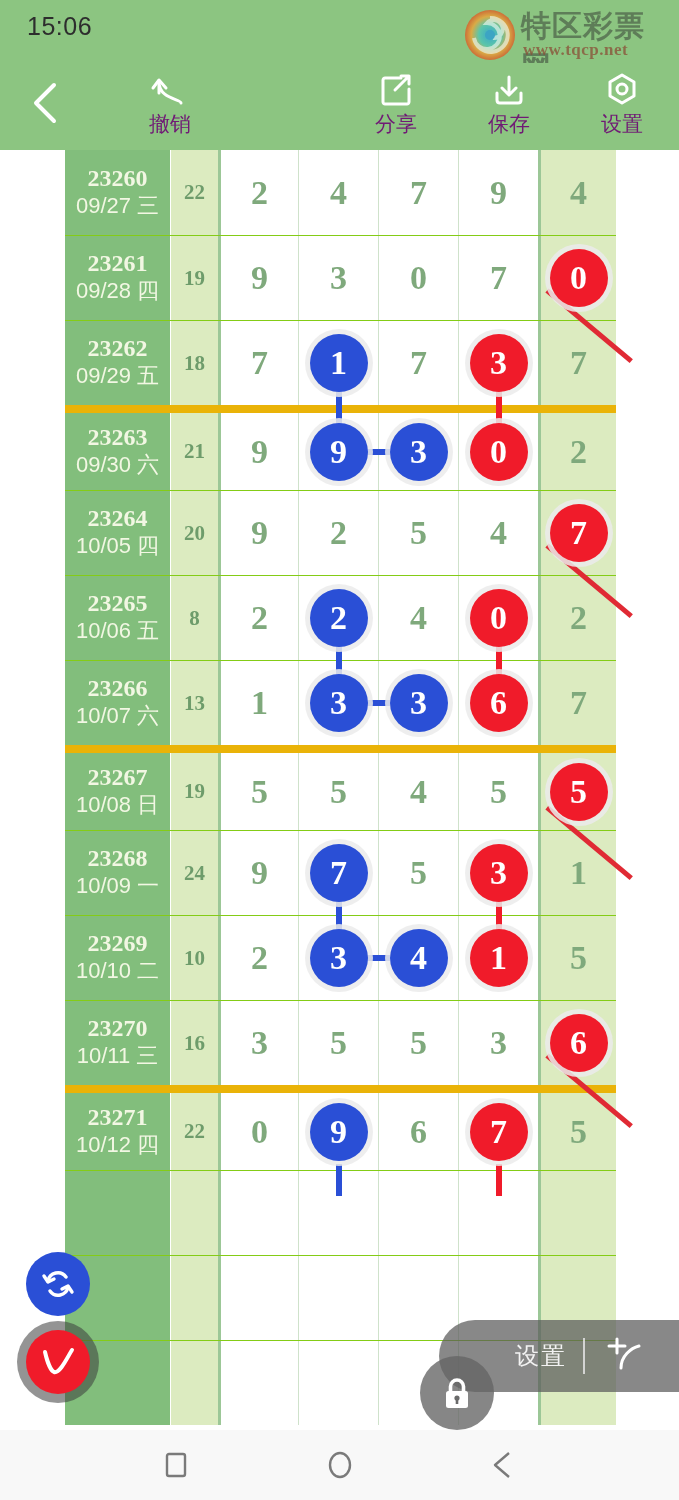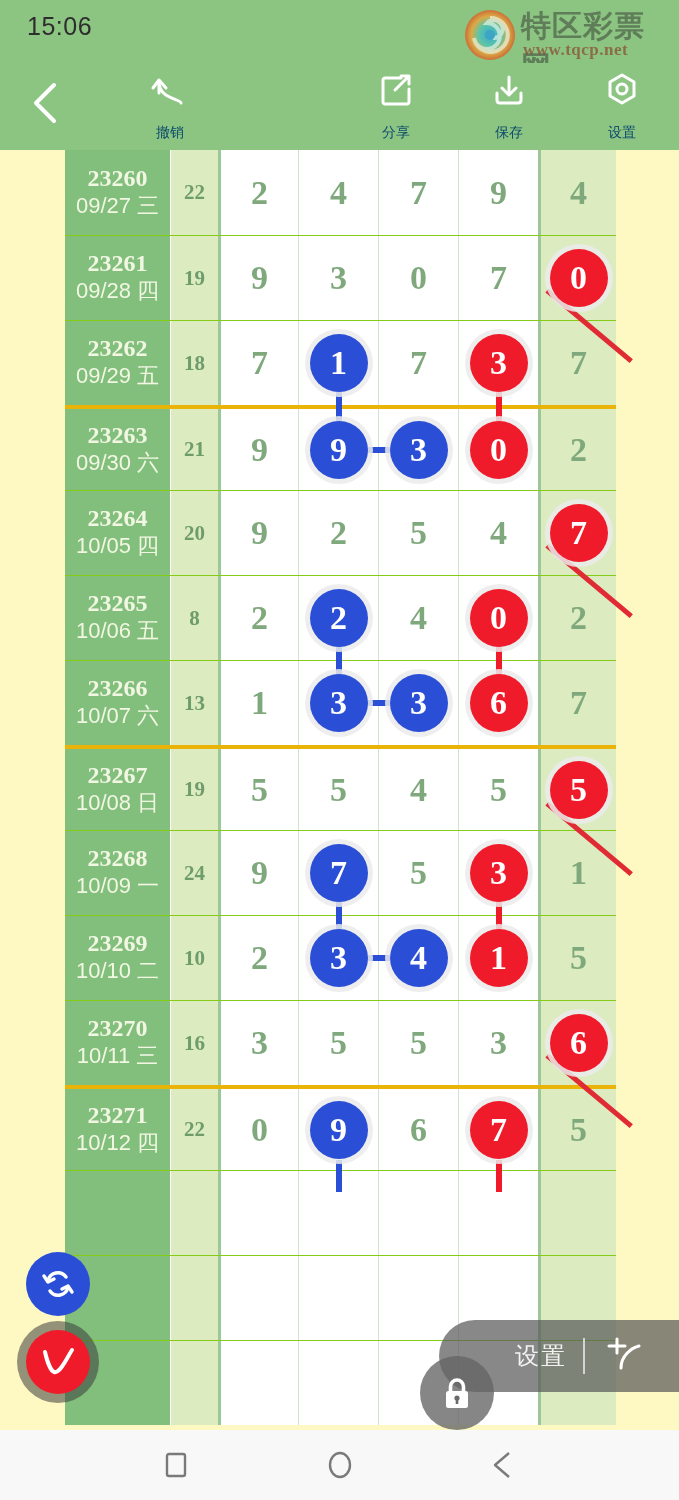--- a/index.html
+++ b/index.html
@@ -46,34 +46,34 @@
     position: absolute; left: 22px; top: 14px; width: 48px; height: 52px;
     cursor: pointer;
   }
   .tb-item {
     position: absolute; top: 6px; width: 110px; height: 78px;
     display: flex; flex-direction: column; align-items: center;
     justify-content: flex-start; cursor: pointer;
   }
   .tb-icon { width: 42px; height: 42px; display:block; }
   .tb-label {
-    margin-top: 14px; font-size: 14px; color: #0c4a6e; line-height: 1;
+    margin-top: 2px; font-size: 21px; color: #701a75; line-height: 1;
   }
 
   
   .grid-wrap {
     position: absolute; left: 0; top: 150px; width: 679px; height: 1280px;
-    background: #fef9c3; overflow: hidden;
+    background: #ffffff; overflow: hidden;
   }
   .grid {
     position: absolute; left: 65px; top: 0; width: 551px;
     background: #ffffff;
   }
   .row { position: relative; width: 551px; height: 85px; display: flex; }
-  .row.thick-top { border-top: 4px solid #eab308; }
+  .row.thick-top { border-top: 8px solid #eab308; }
   .row.thin-top  { border-top: 1px solid #84cc16; }
 
   .c-period {
     width: 105px; background: #82BE7C; position: relative;
     display: flex; flex-direction: column; align-items: center;
     justify-content: center;
   }
   .c-period .pn {
     font-size: 24px; color: #F2F7E3; font-weight: bold;
     font-family: "Liberation Serif", serif; line-height: 1.05;

